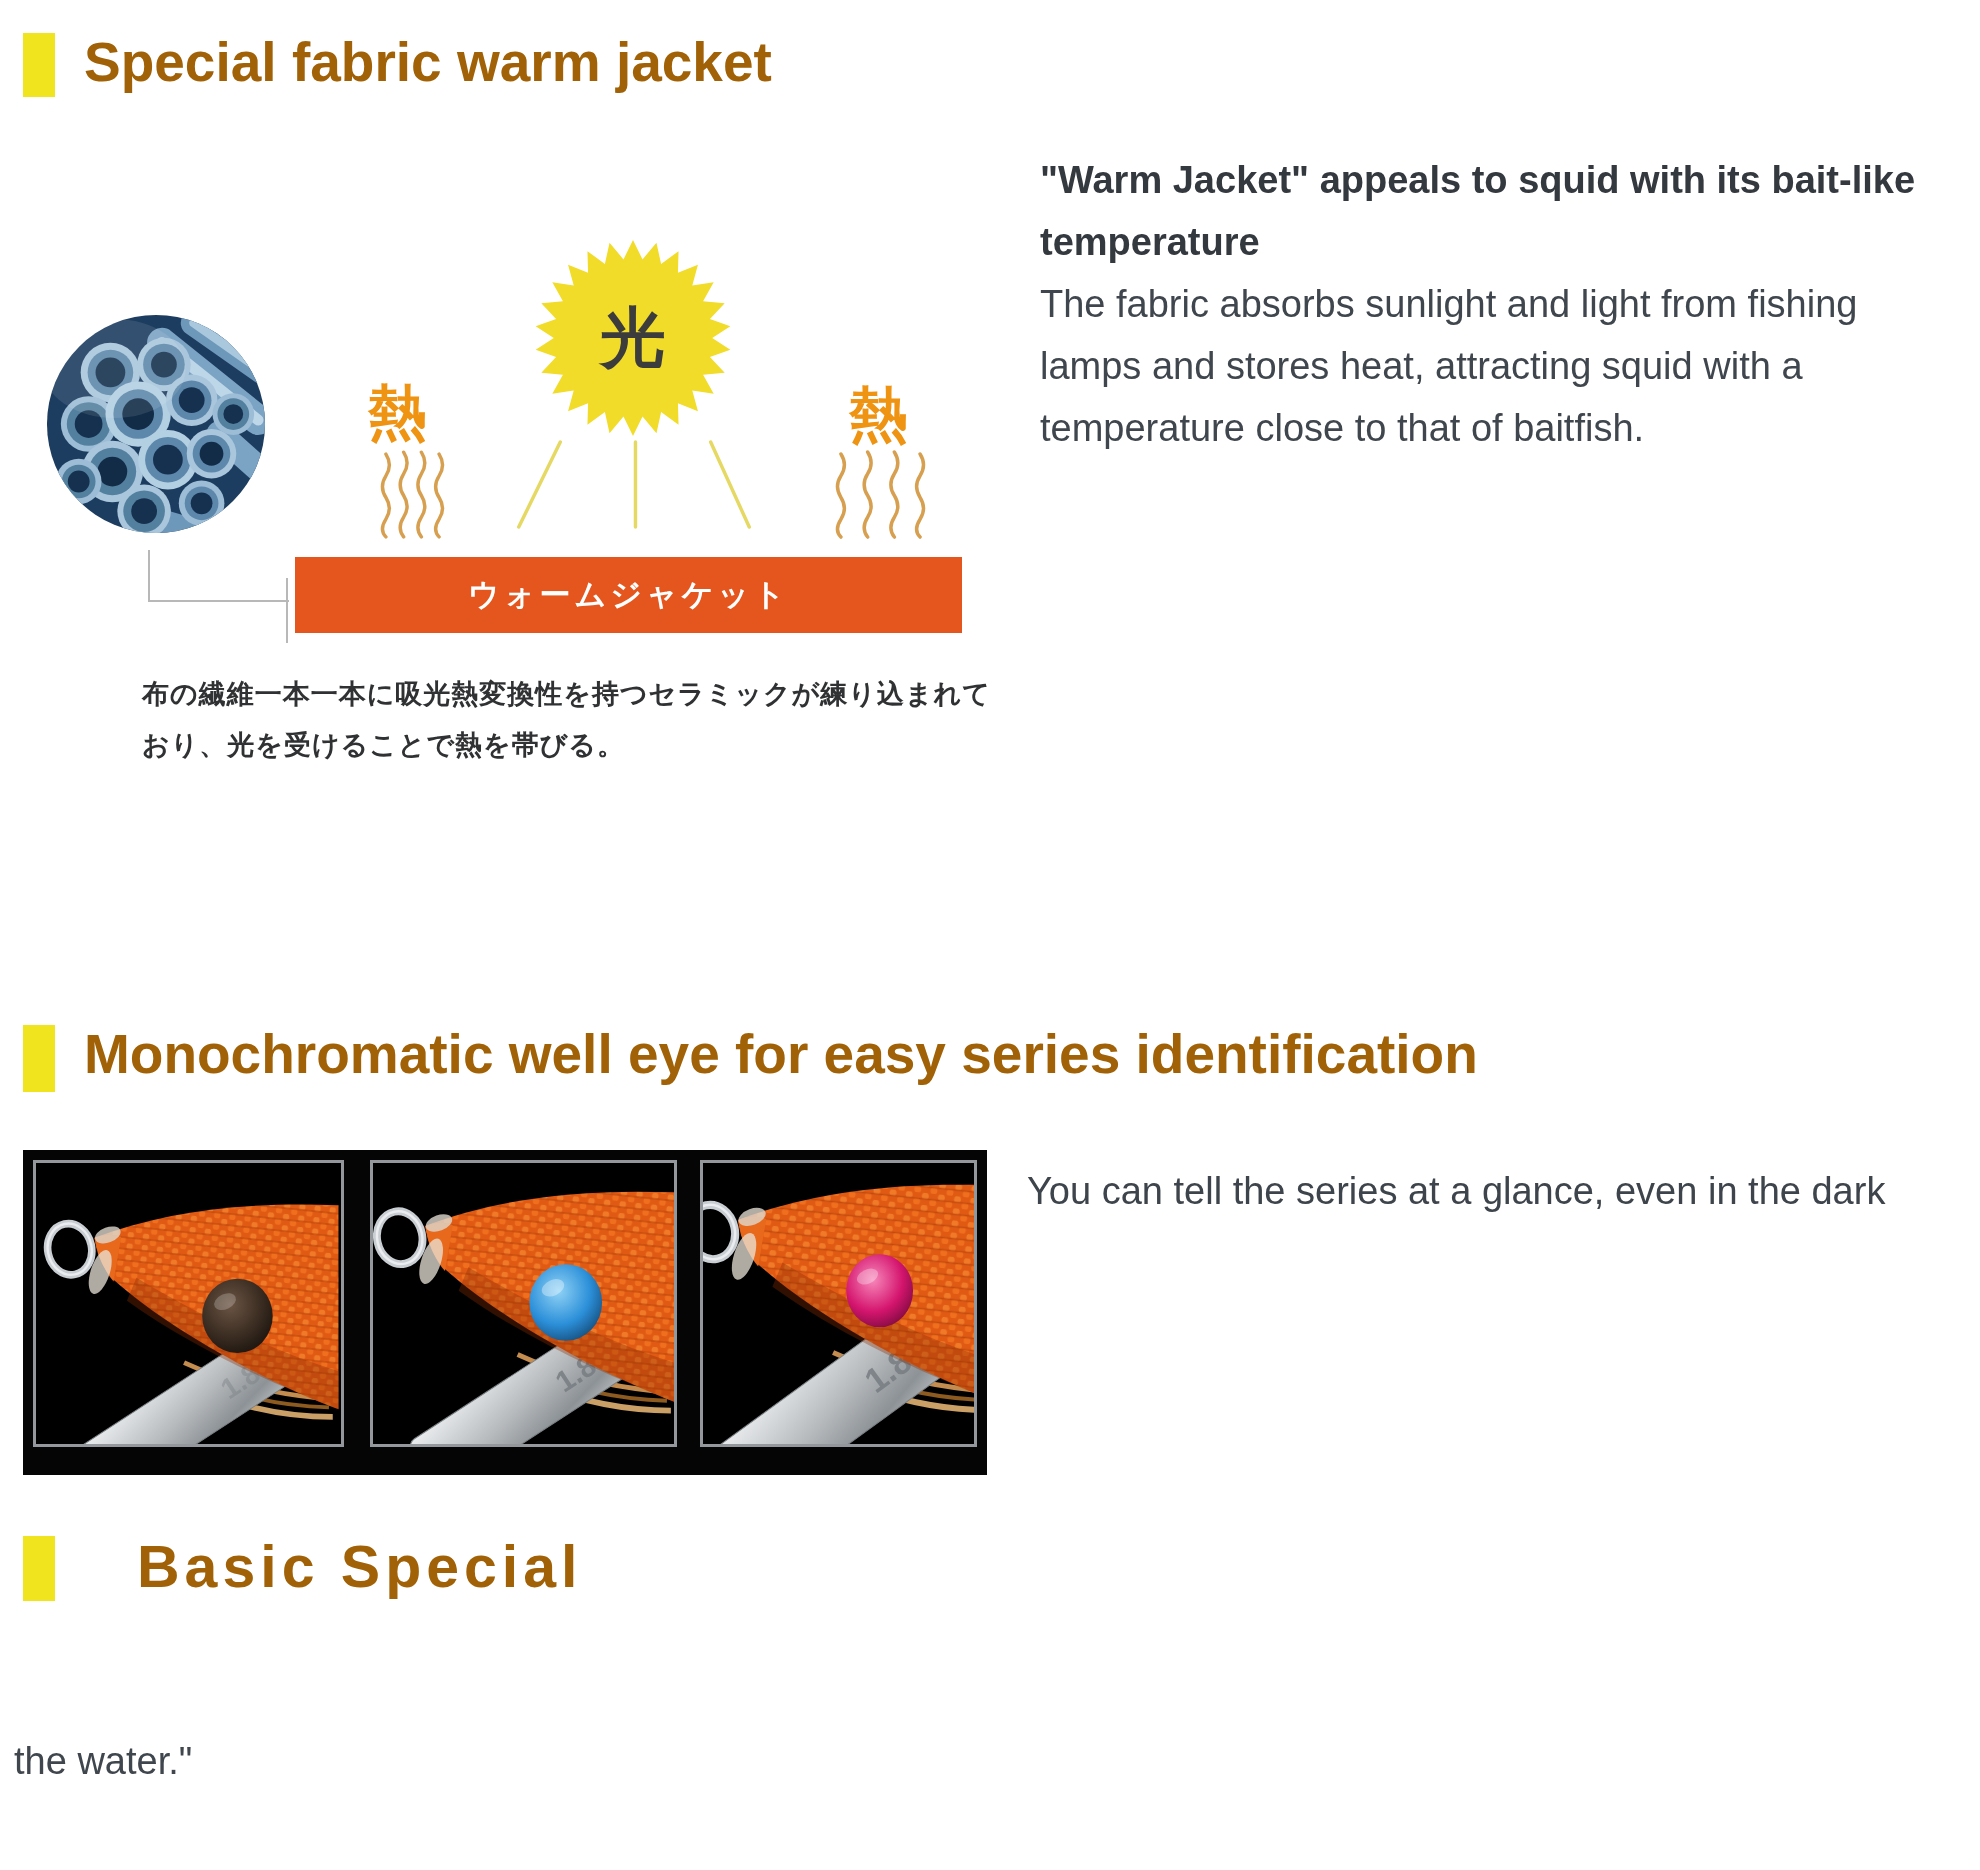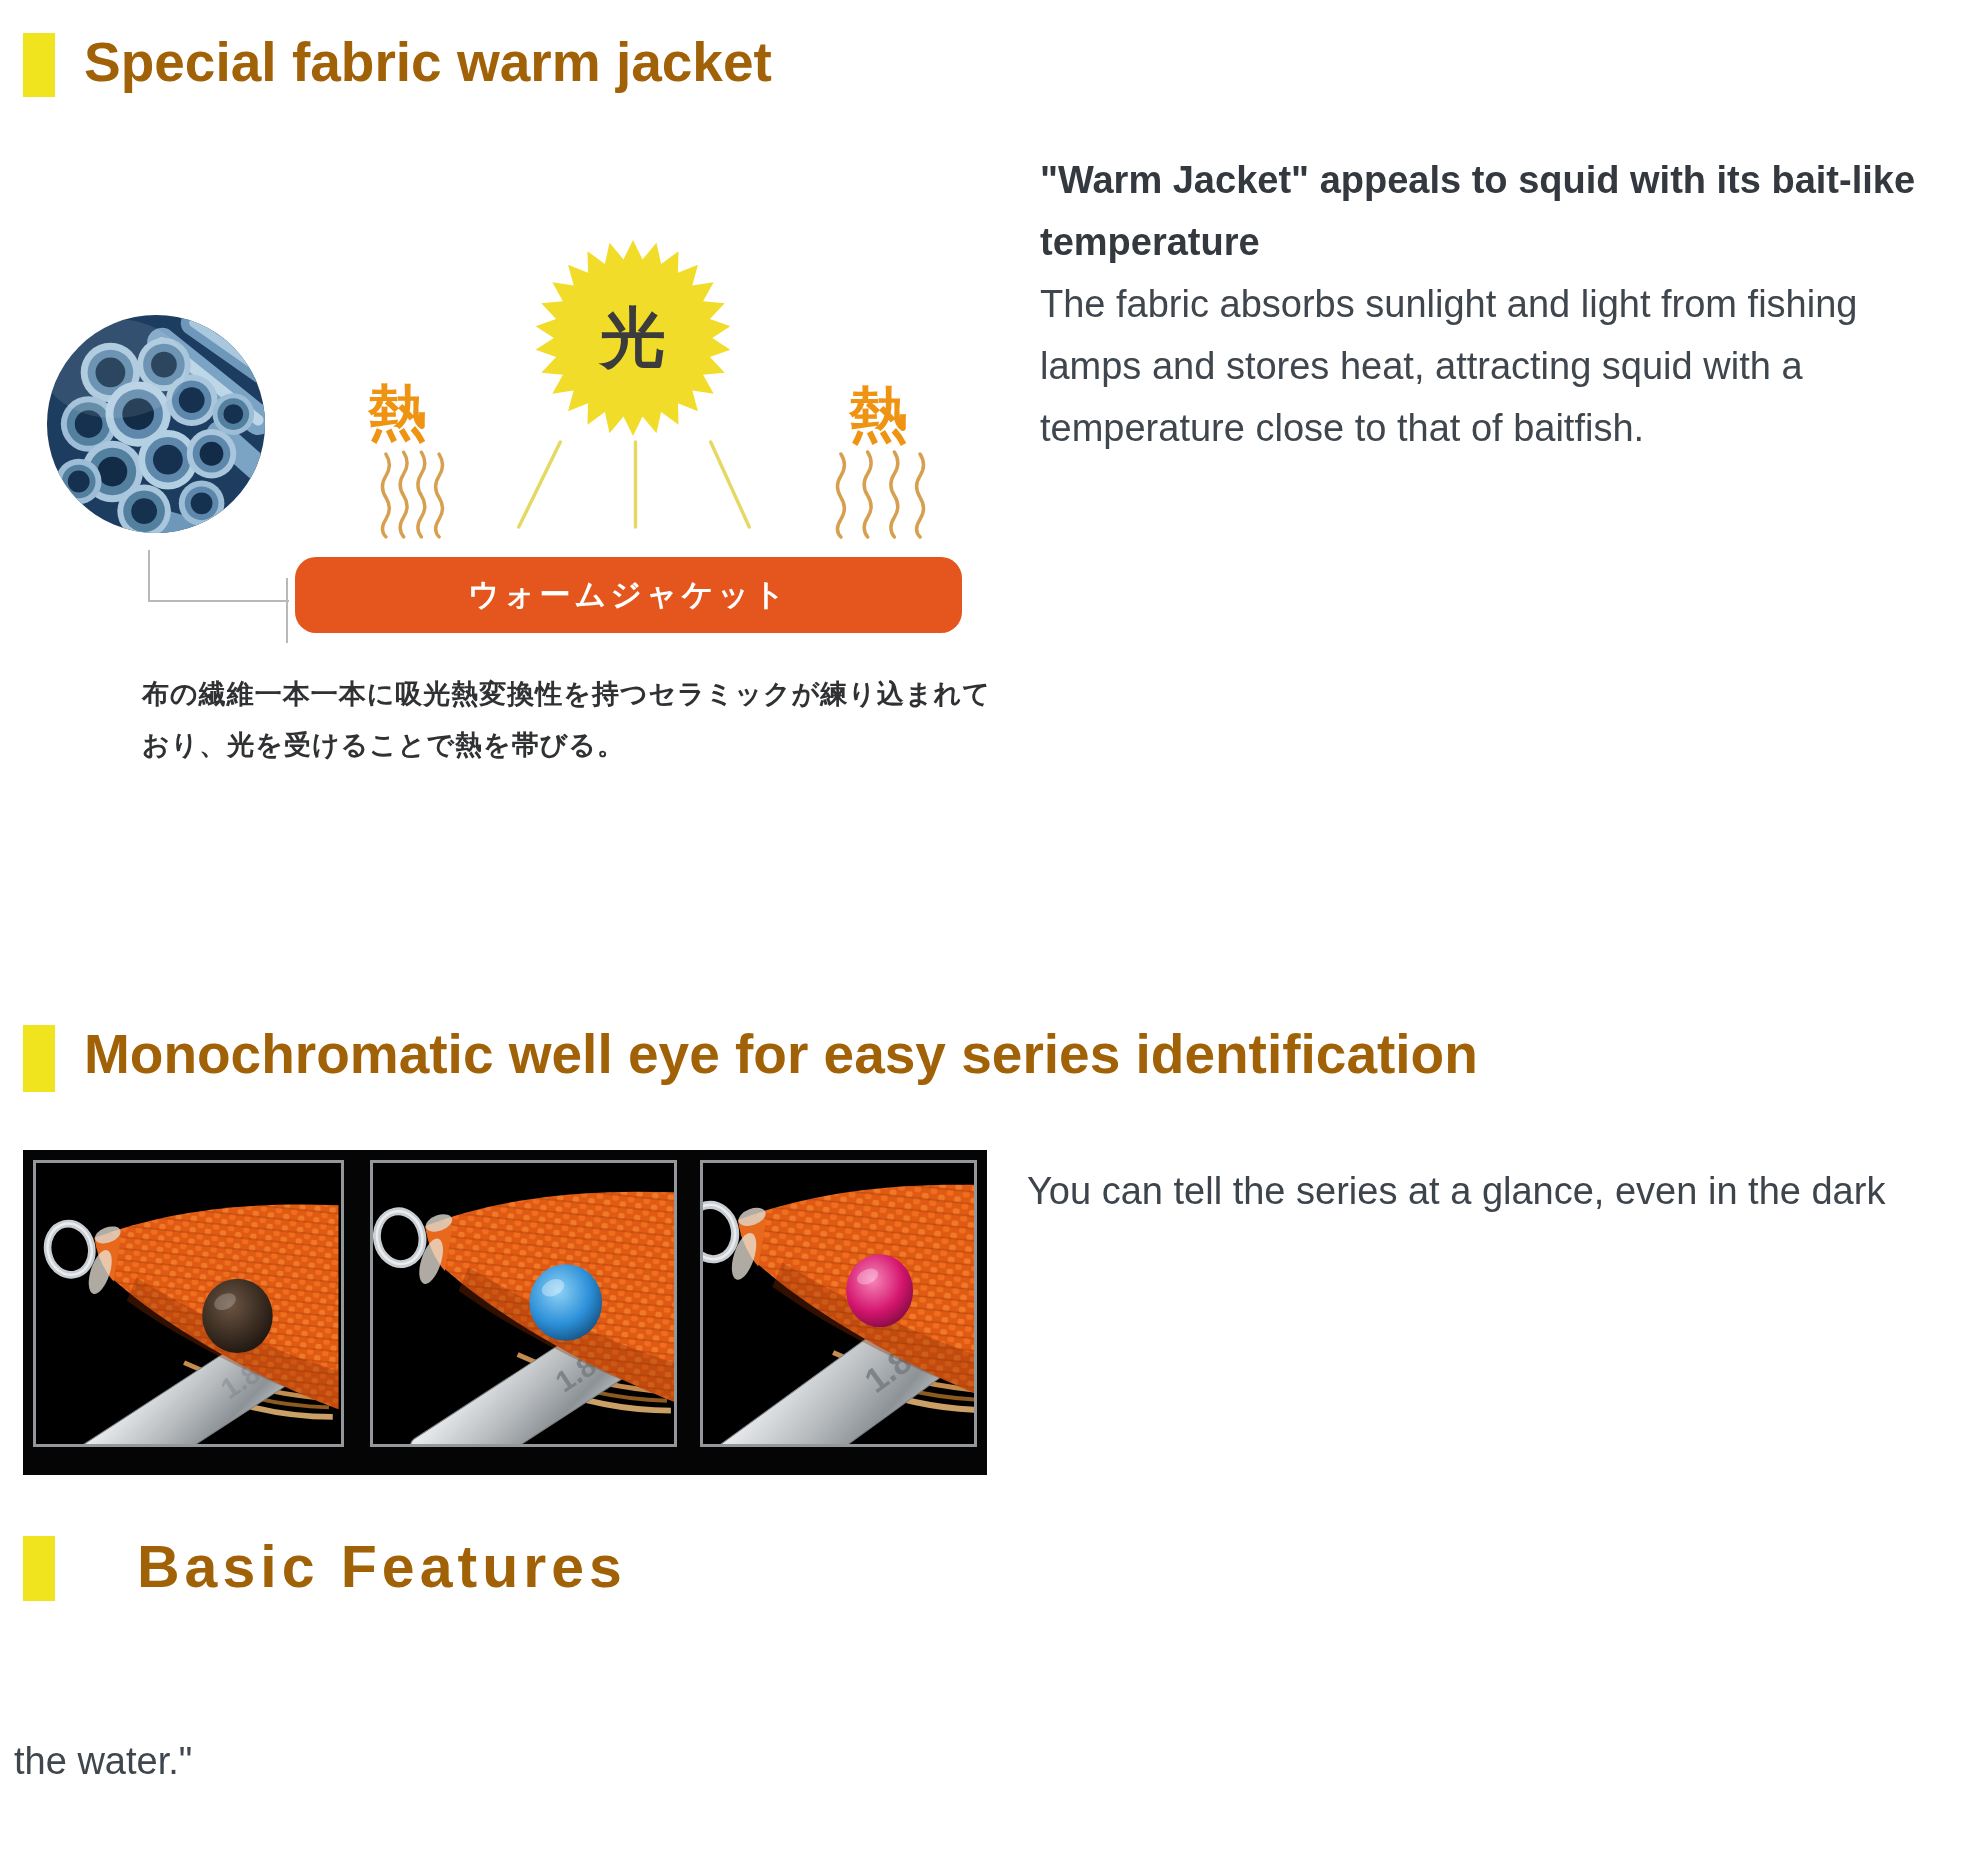--- a/index.html
+++ b/index.html
@@ -170,21 +170,21 @@
     <svg width="91" height="94" viewBox="0 0 92 95">
       <g fill="none" stroke="#d7a050" stroke-width="3.5" stroke-linecap="round">
         <path d="M6,4 q7,11 0,22 t0,22 t0,22 t0,18"></path>
         <path d="M33,2 q7,11 0,22 t0,22 t0,22 t0,20"></path>
         <path d="M60,2 q7,11 0,22 t0,22 t0,22 t0,20"></path>
         <path d="M86,4 q7,11 0,22 t0,22 t0,22 t0,18"></path>
       </g>
     </svg>
   </div>
 
-  <div class="banner" style="background: rgb(228, 86, 29); border-radius: 21px;">
+  <div class="banner" style="background: rgb(228, 86, 29);">
     <span>ウォームジャケット</span>
   </div>
 
   <div class="jp-caption">
     <div>布の繊維一本一本に吸光熱変換性を持つセラミックが練り込まれて</div>
     <div>おり、光を受けることで熱を帯びる。</div>
   </div>
 
   <div class="right-col">
     <div class="lead">"Warm Jacket" appeals to squid with its bait-like</div>
@@ -300,20 +300,20 @@
           <ellipse cx="196" cy="134" rx="33" ry="36" fill="url(#eye-g2)"></ellipse>
           <ellipse cx="184" cy="120" rx="11" ry="7" fill="#ffffff" opacity="0.3" transform="rotate(-25 184 120)"></ellipse>
         </g>
       </svg>
     </div>
   </div>
 
   <div class="photo-caption">You can tell the series at a glance, even in the dark</div>
 
   <div class="accent-bar" style="left: 23px; top: 1536px; height: 65px; background: rgb(240, 228, 30);"></div>
-  <div class="h-title h3" style="left:137px; top:1533px;">Basic Features</div>
+  <div class="h-title h3" style="left:137px; top:1533px;">Basic Special</div>
 
   <div class="bf-body">
     <div>the water."</div>
   </div>
 
 </div>
 
 
 </body></html>

